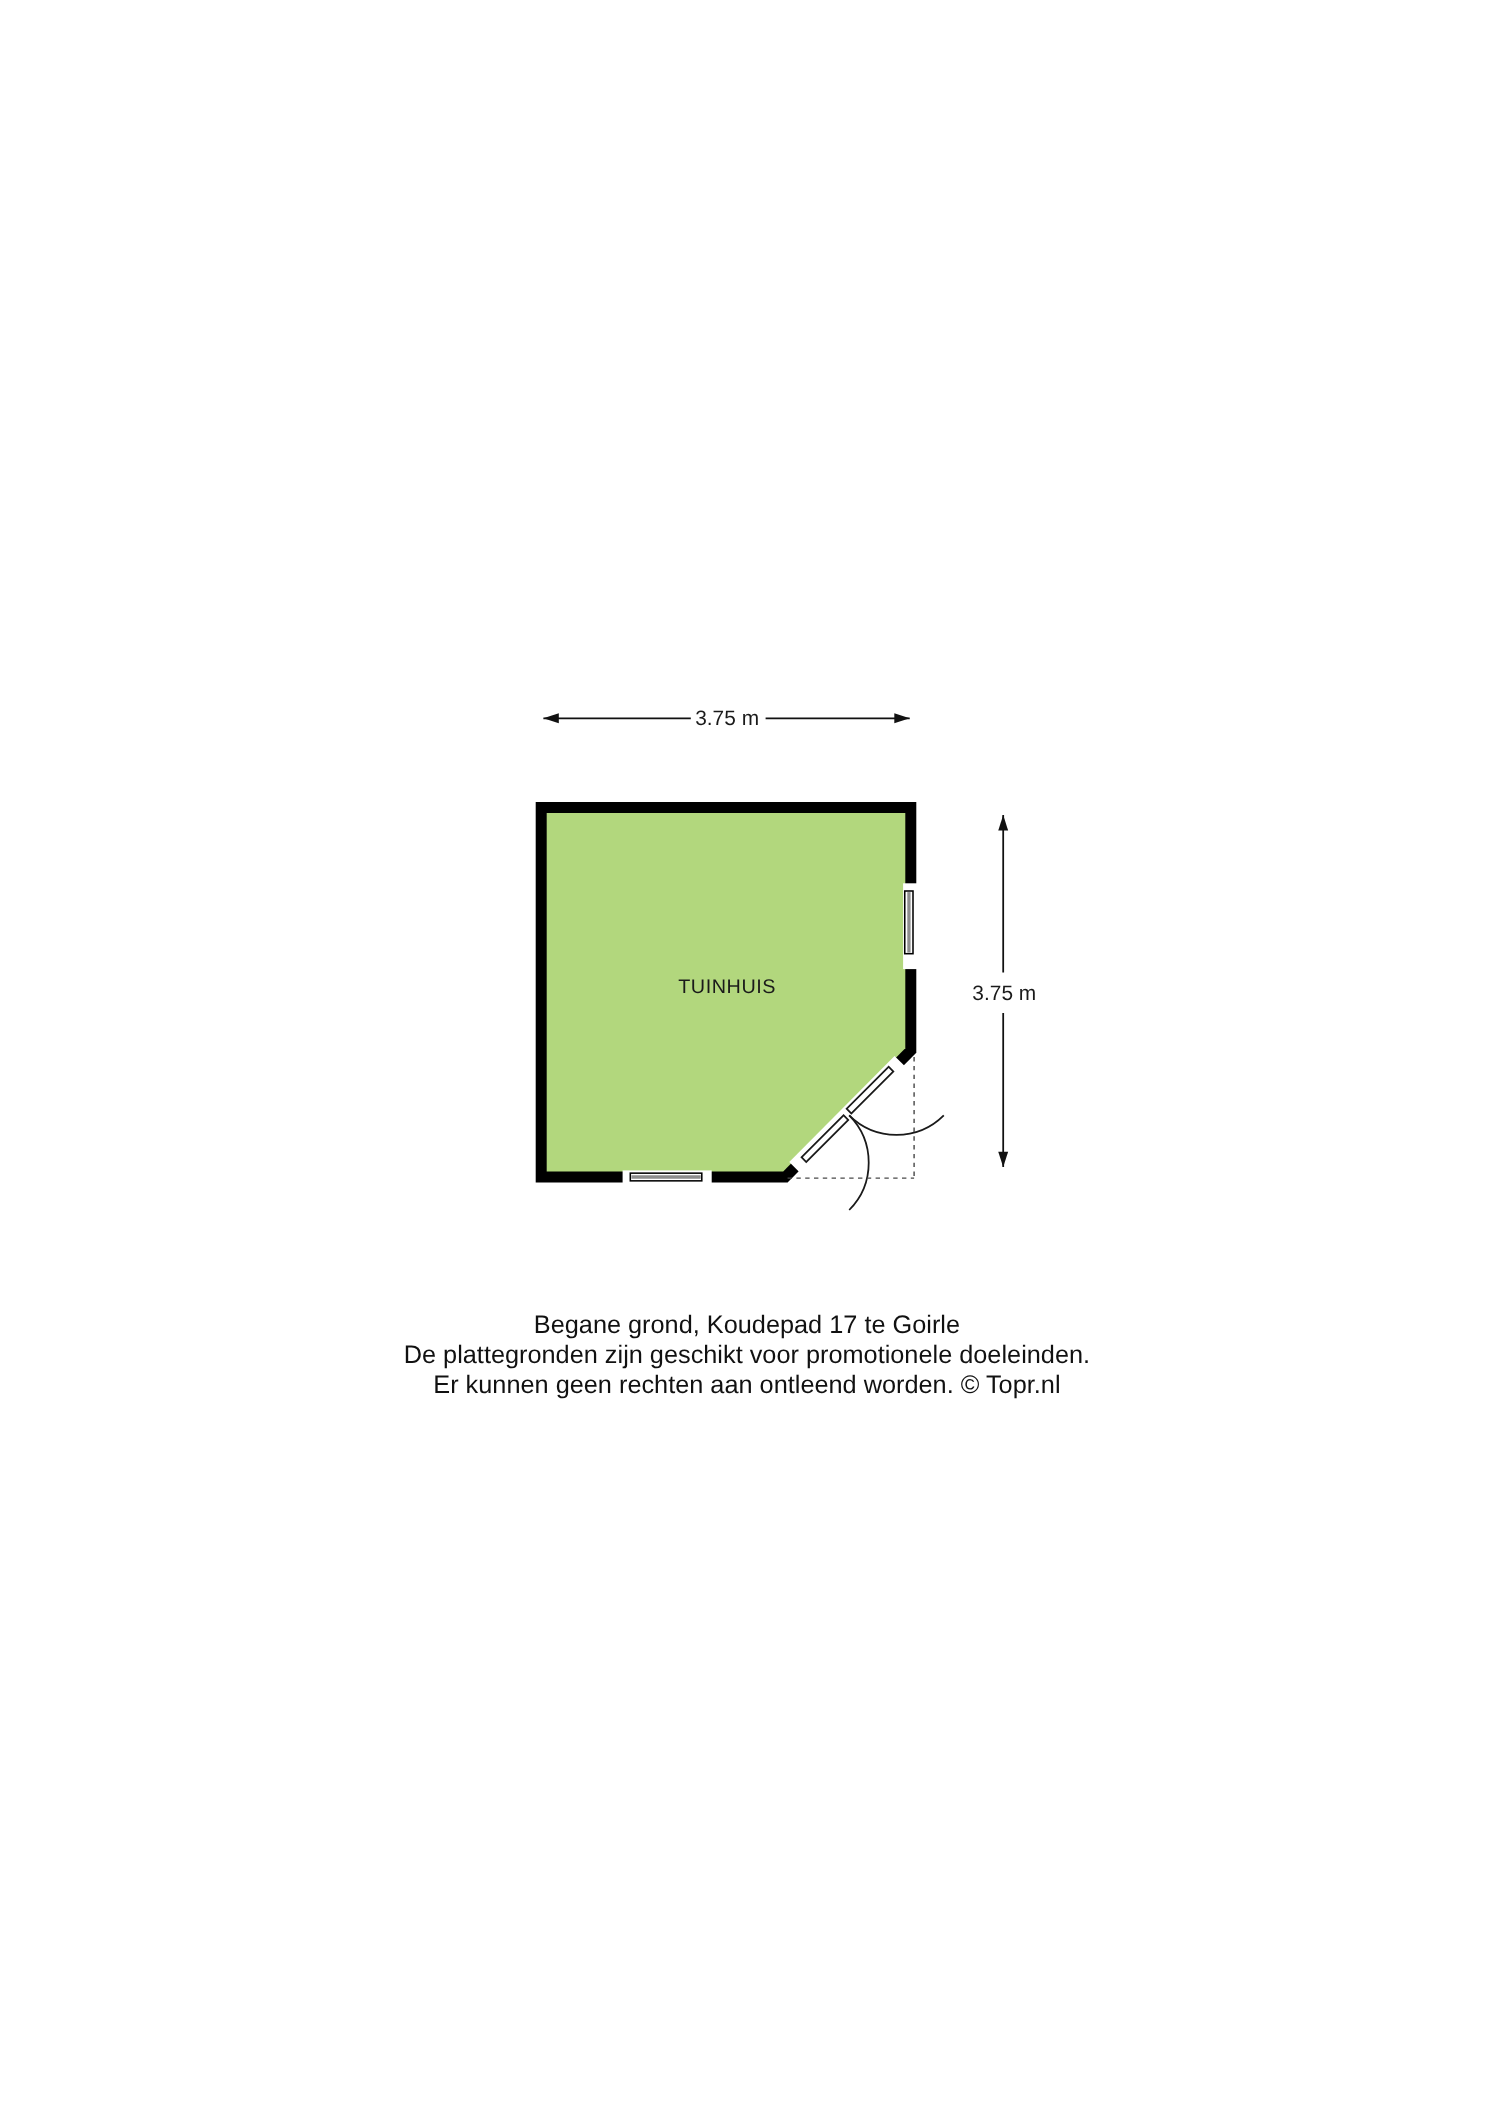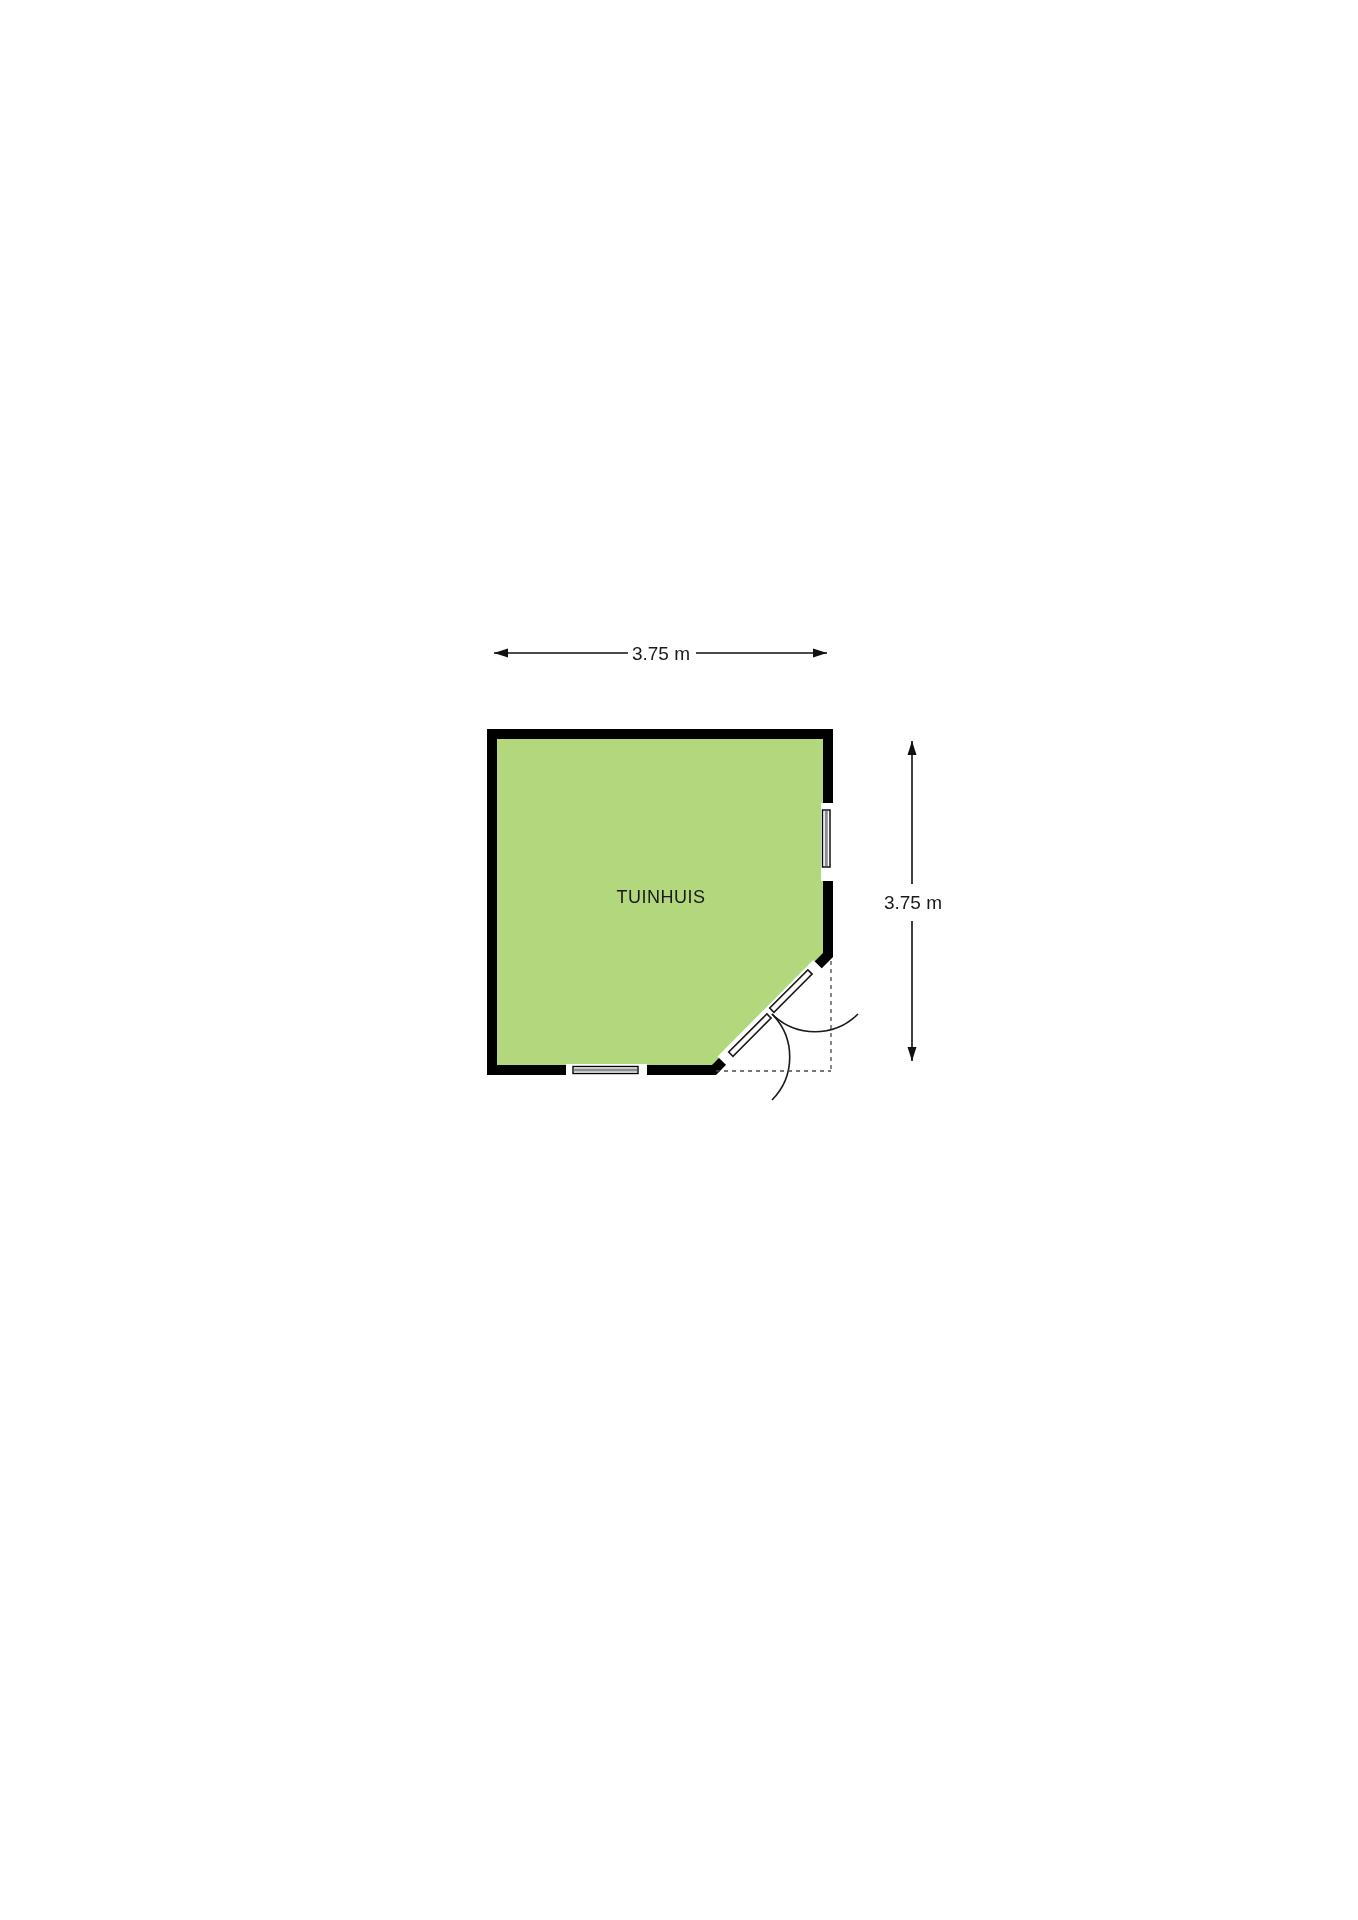--- a/index.html
+++ b/index.html
@@ -92,14 +92,19 @@
 
     <g>
       <path d="M 912 741 L 912 884 M 912 921 L 912 1061" stroke="#111111" stroke-width="1.6" fill="none"></path>
       <polygon points="912,741 907.5,755 916.5,755" fill="#111111"></polygon>
       <polygon points="912,1061 907.5,1047 916.5,1047" fill="#111111"></polygon>
       <text class="dim-label" x="913" y="909" text-anchor="middle">3.75 m</text>
     </g>
 
   </svg>
 
+  <div class="caption">
+    <p>Begane grond, Koudepad 17 te Goirle</p>
+    <p>De plattegronden zijn geschikt voor promotionele doeleinden.</p>
+    <p>Er kunnen geen rechten aan ontleend worden. © Topr.nl</p>
+  </div>
 
 </div>
 
 </body></html>

